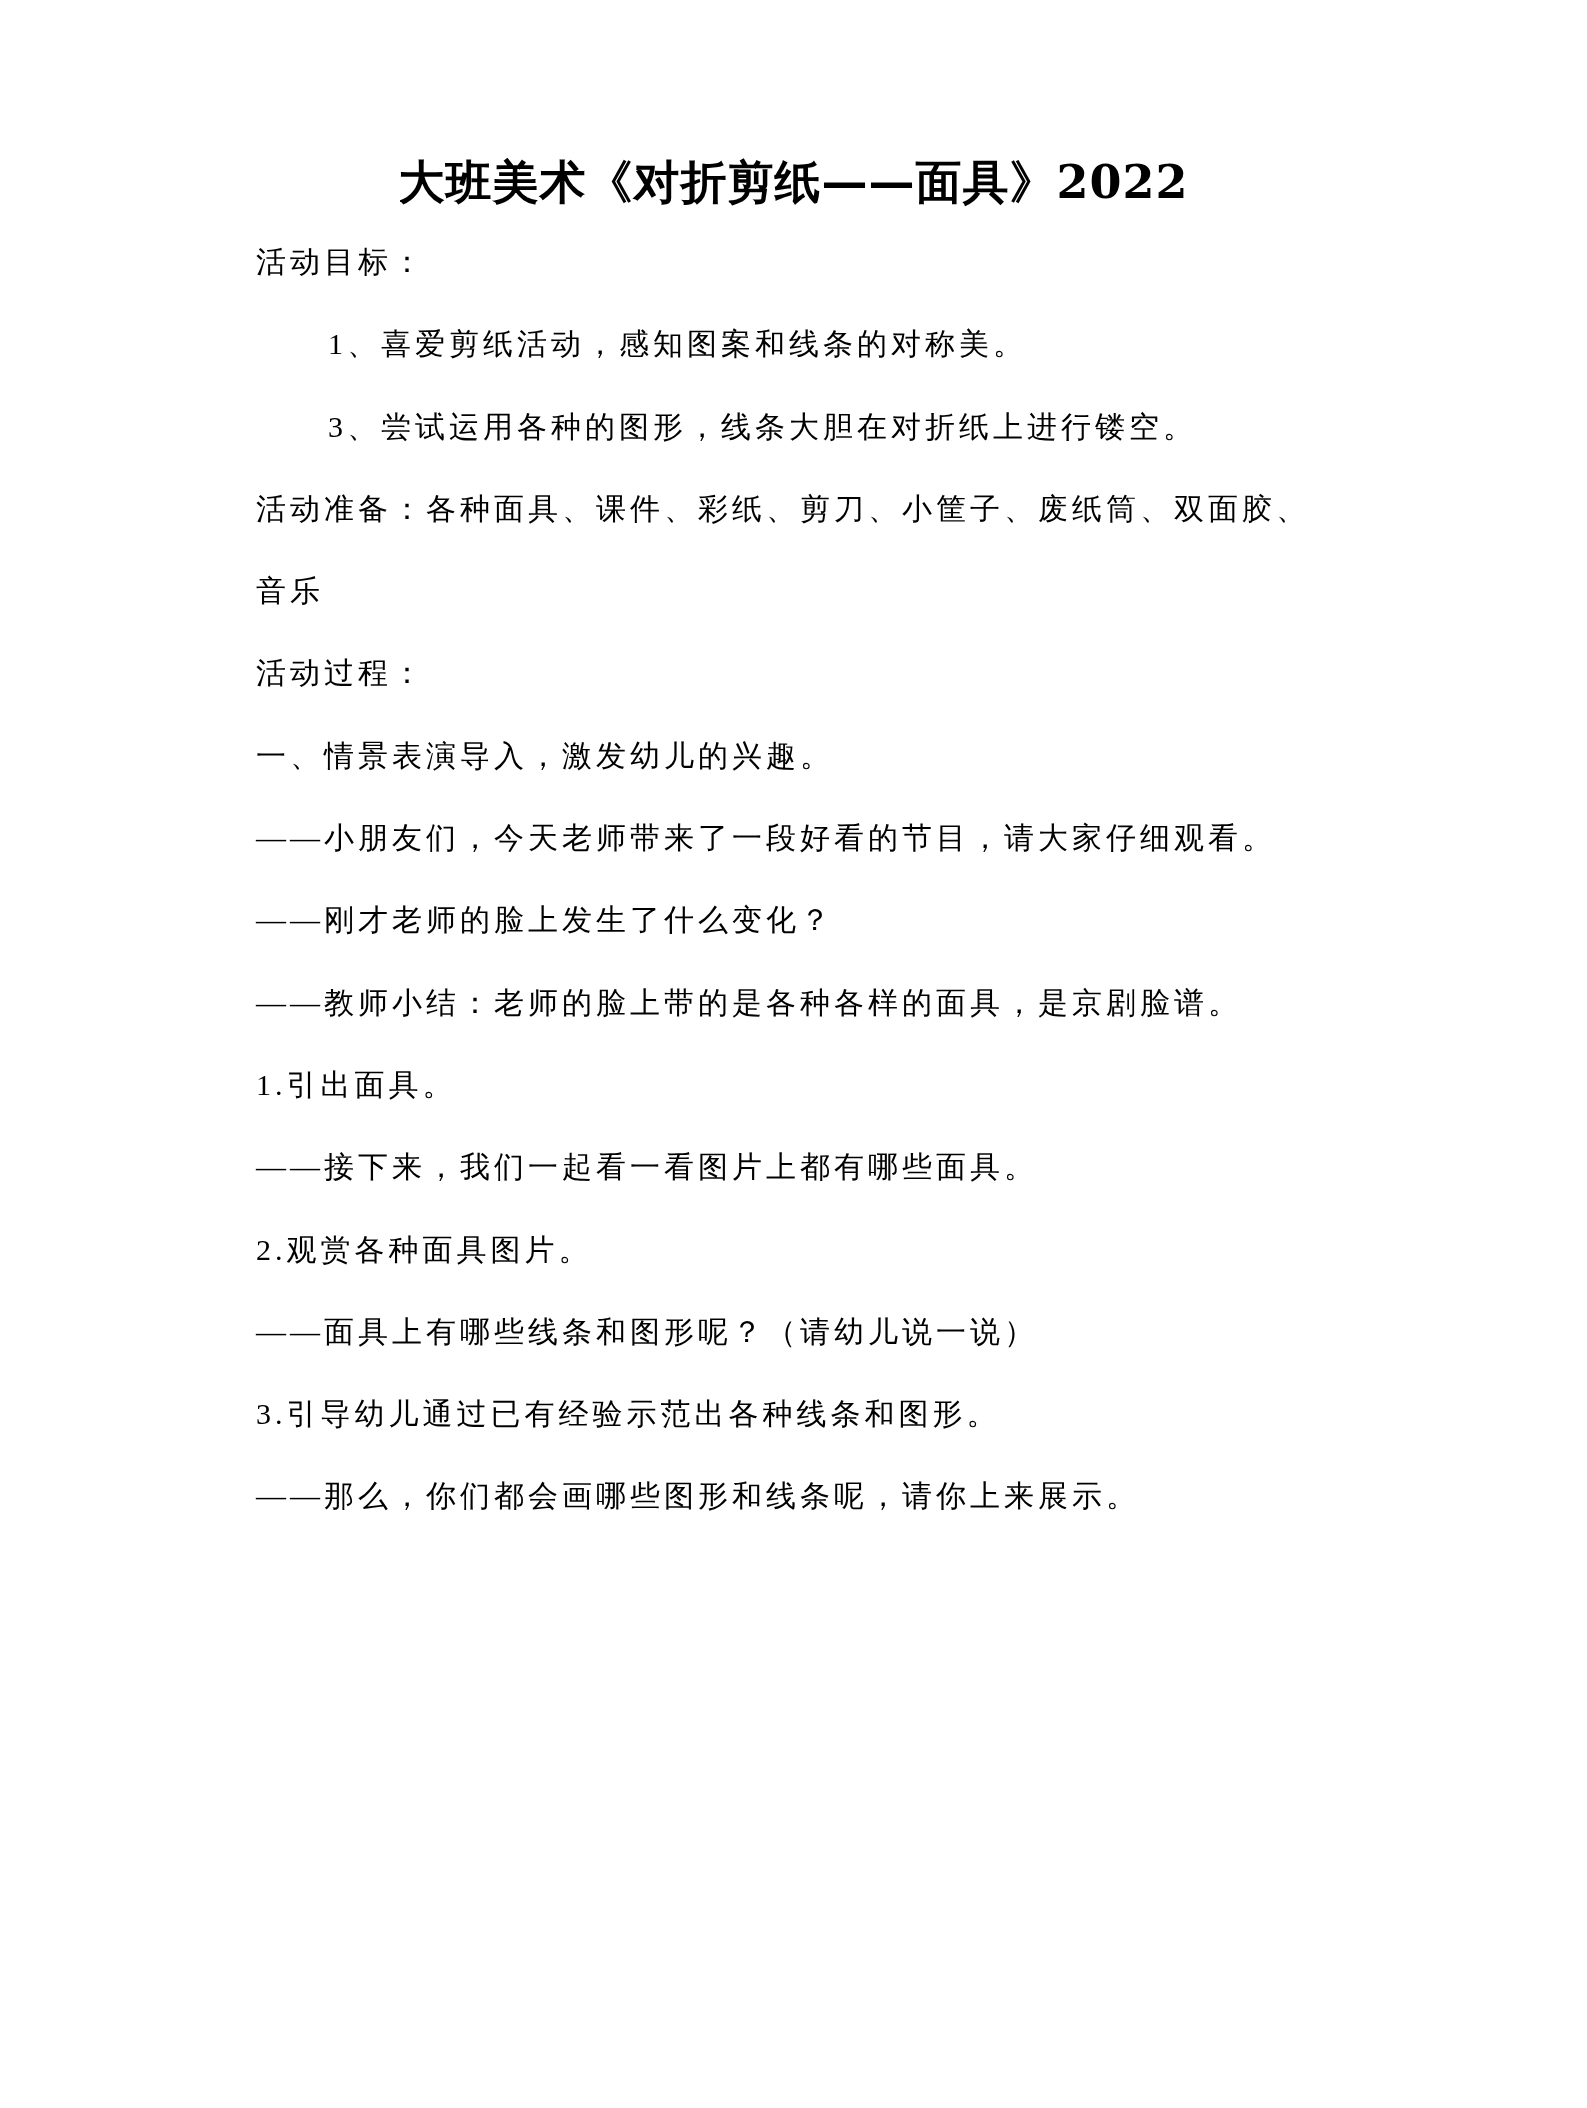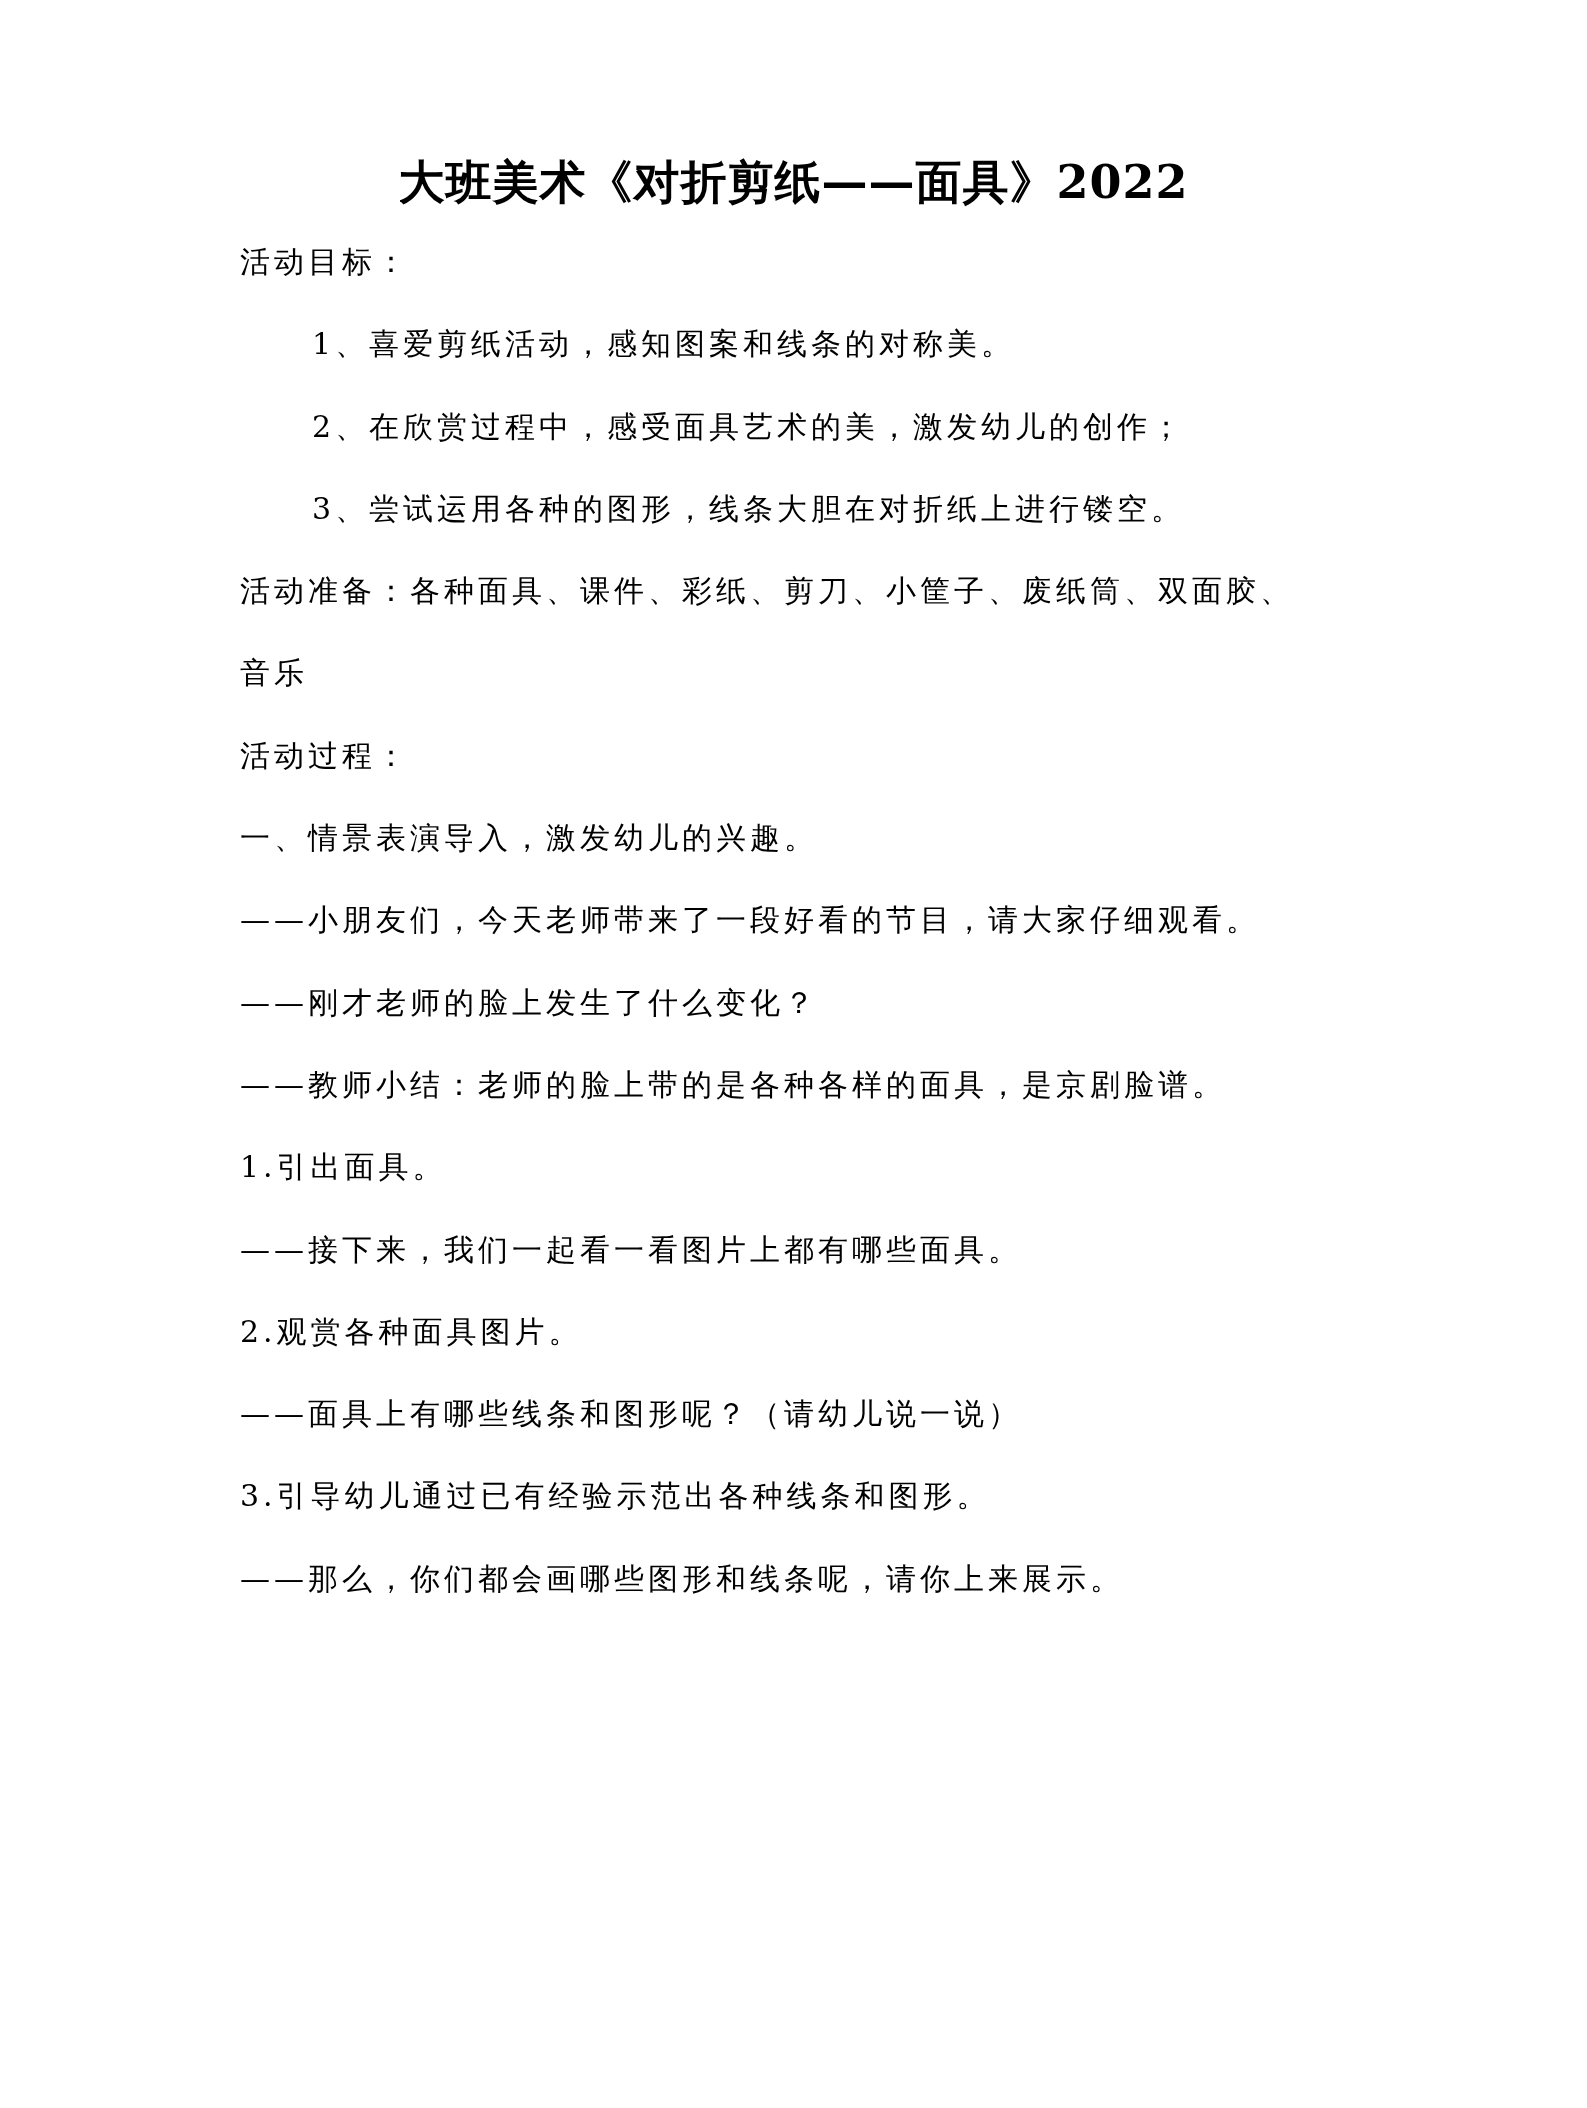--- a/index.html
+++ b/index.html
@@ -30,23 +30,24 @@
       height: 64px;
       line-height: 64px;
       text-align: center;
       font-size: 46px;
       font-weight: bold;
       letter-spacing: 1px;
       margin: 0;
     }
     .body {
       position: absolute;
-      left: 240px;
+      left: 256px;
       top: 221px;
       width: 1110px;
+      font-family: Liberation Serif, serif;
     }
     .line {
       height: 82.3px;
       line-height: 82.3px;
       font-size: 30px;
       letter-spacing: 4px;
       white-space: nowrap;
       margin: 0;
     }
     .line.indent {
@@ -55,21 +56,20 @@
   </style>
 </head>
 <body>
 
 <div class="page">
   <h1 class="title">大班美术《对折剪纸——面具》2022</h1>
 
   <div class="body">
     <p class="line">活动目标：</p>
     <p class="line indent">1、喜爱剪纸活动，感知图案和线条的对称美。</p>
-    <p class="line indent">2、在欣赏过程中，感受面具艺术的美，激发幼儿的创作；</p>
     <p class="line indent">3、尝试运用各种的图形，线条大胆在对折纸上进行镂空。</p>
 
     <p class="line">活动准备：各种面具、课件、彩纸、剪刀、小筐子、废纸筒、双面胶、</p>
     <p class="line">音乐</p>
 
     <p class="line">活动过程：</p>
     <p class="line">一、情景表演导入，激发幼儿的兴趣。</p>
     <p class="line">——小朋友们，今天老师带来了一段好看的节目，请大家仔细观看。</p>
     <p class="line">——刚才老师的脸上发生了什么变化？</p>
     <p class="line">——教师小结：老师的脸上带的是各种各样的面具，是京剧脸谱。</p>

